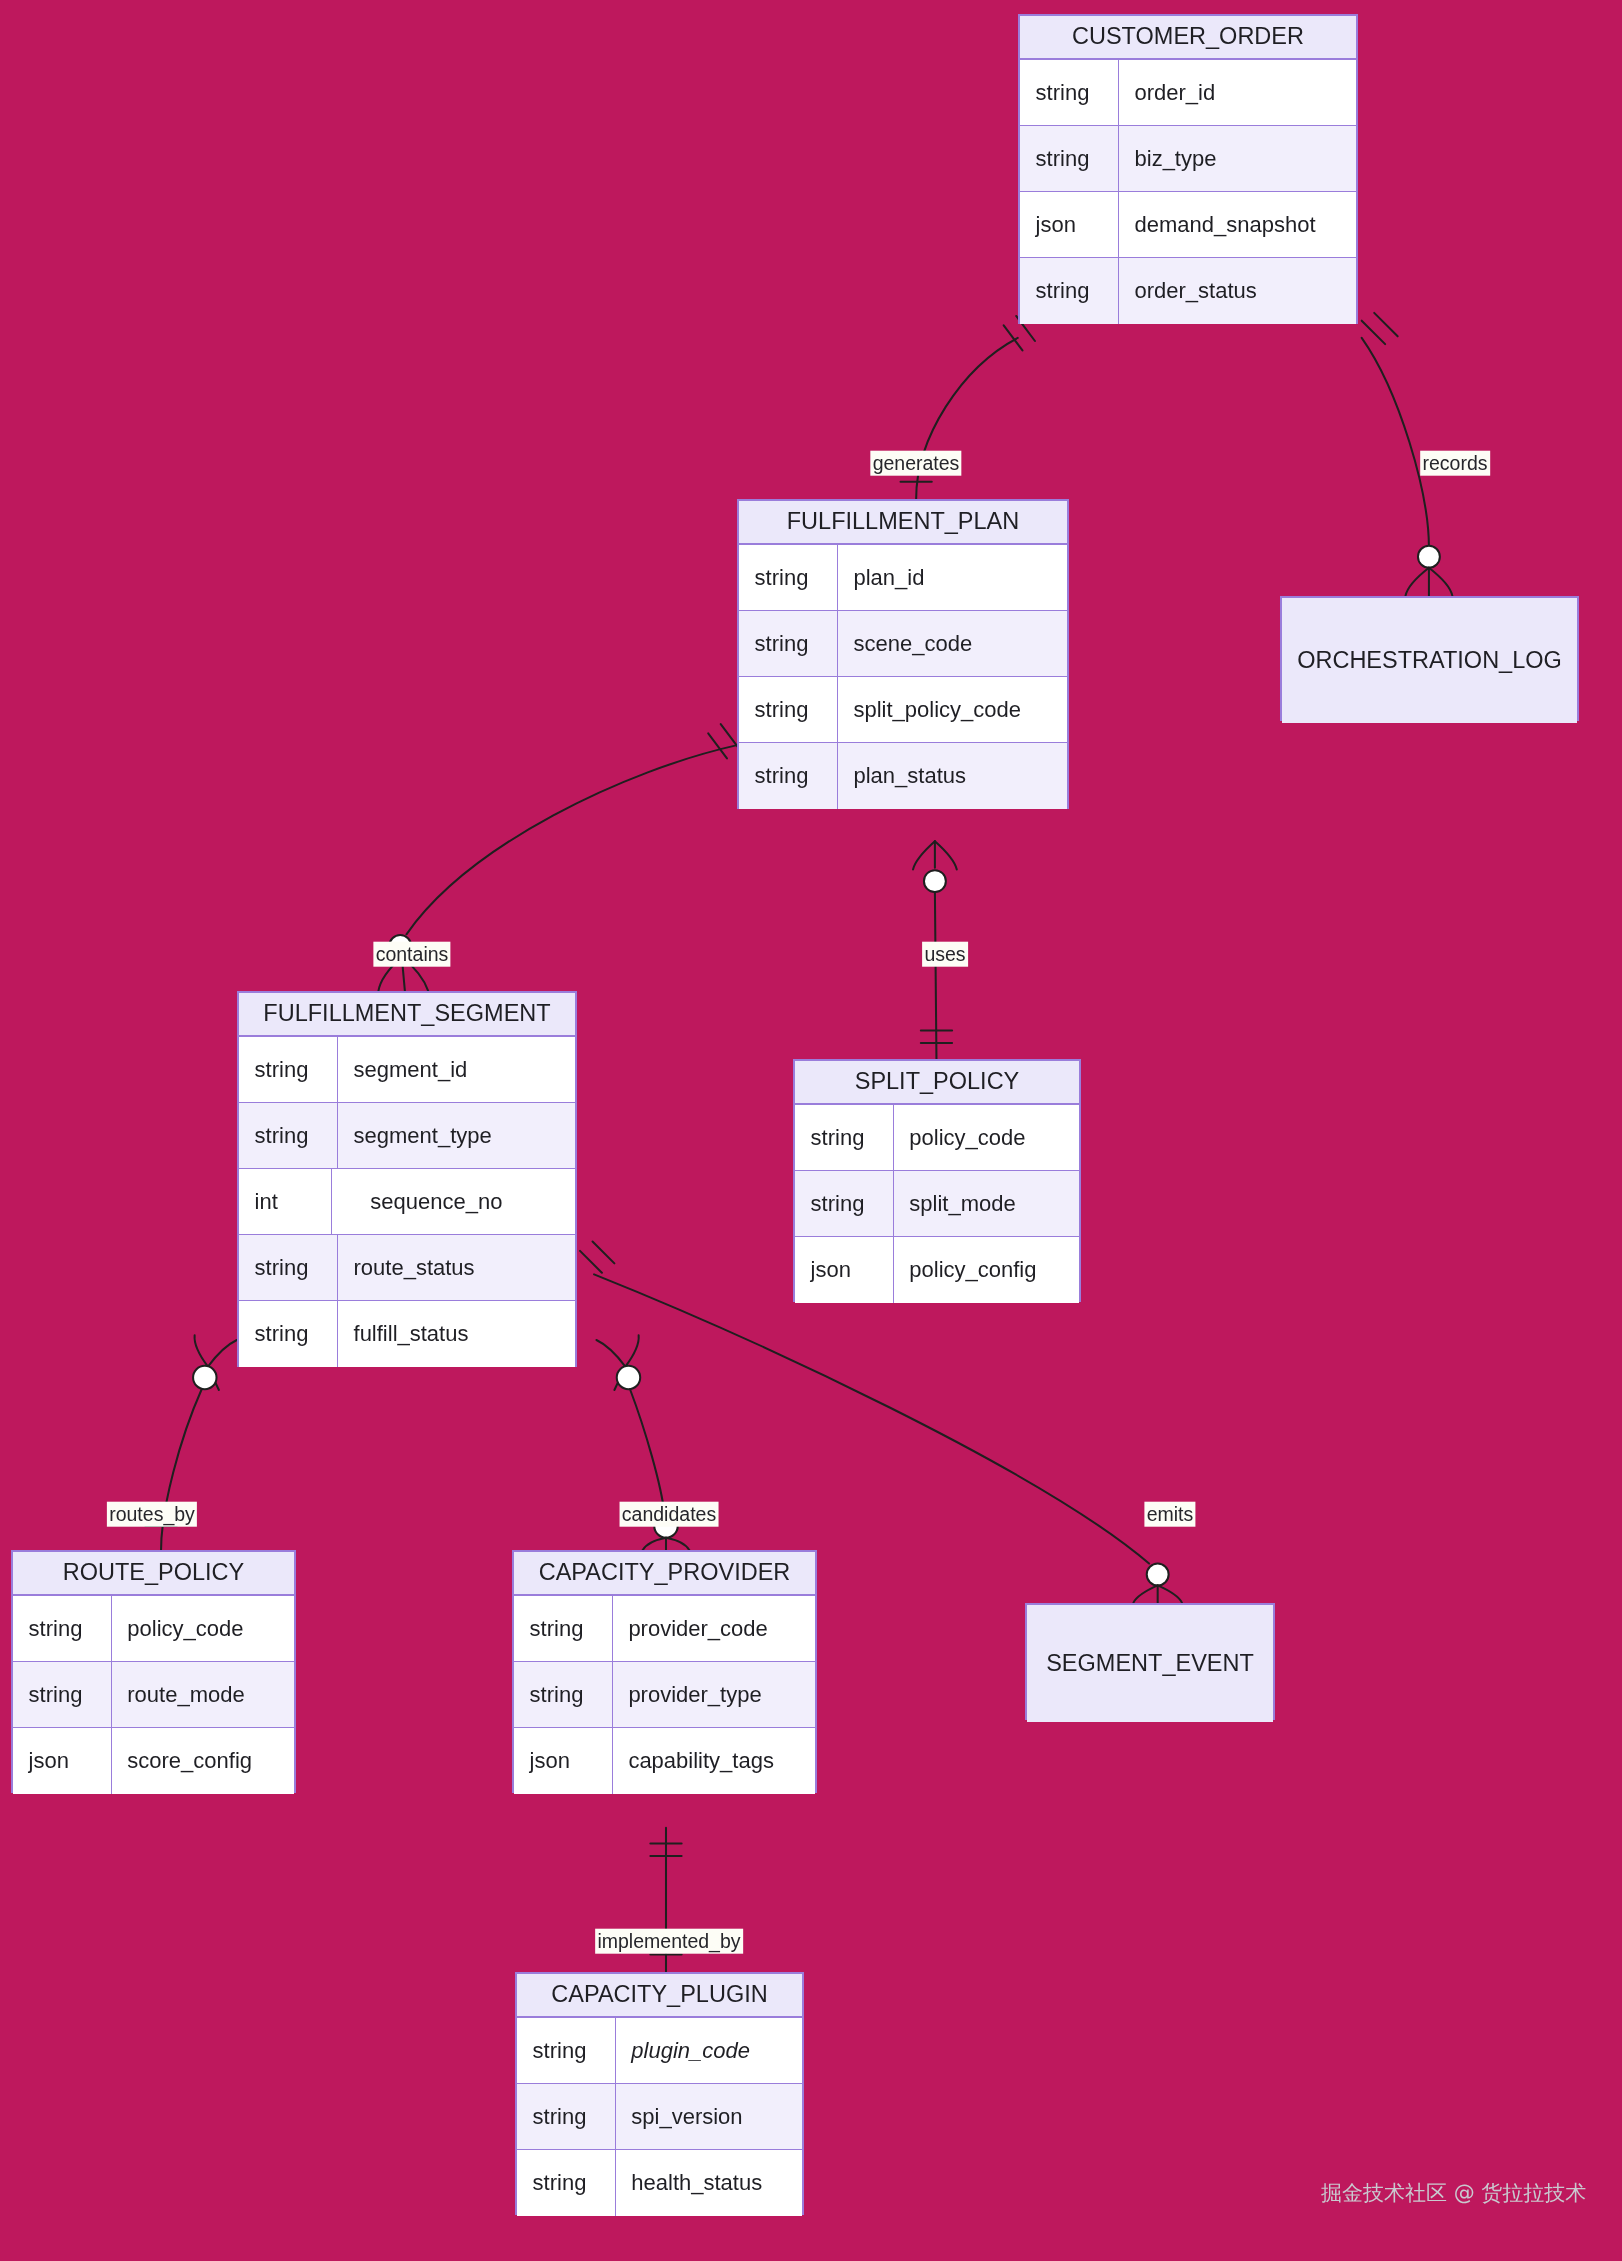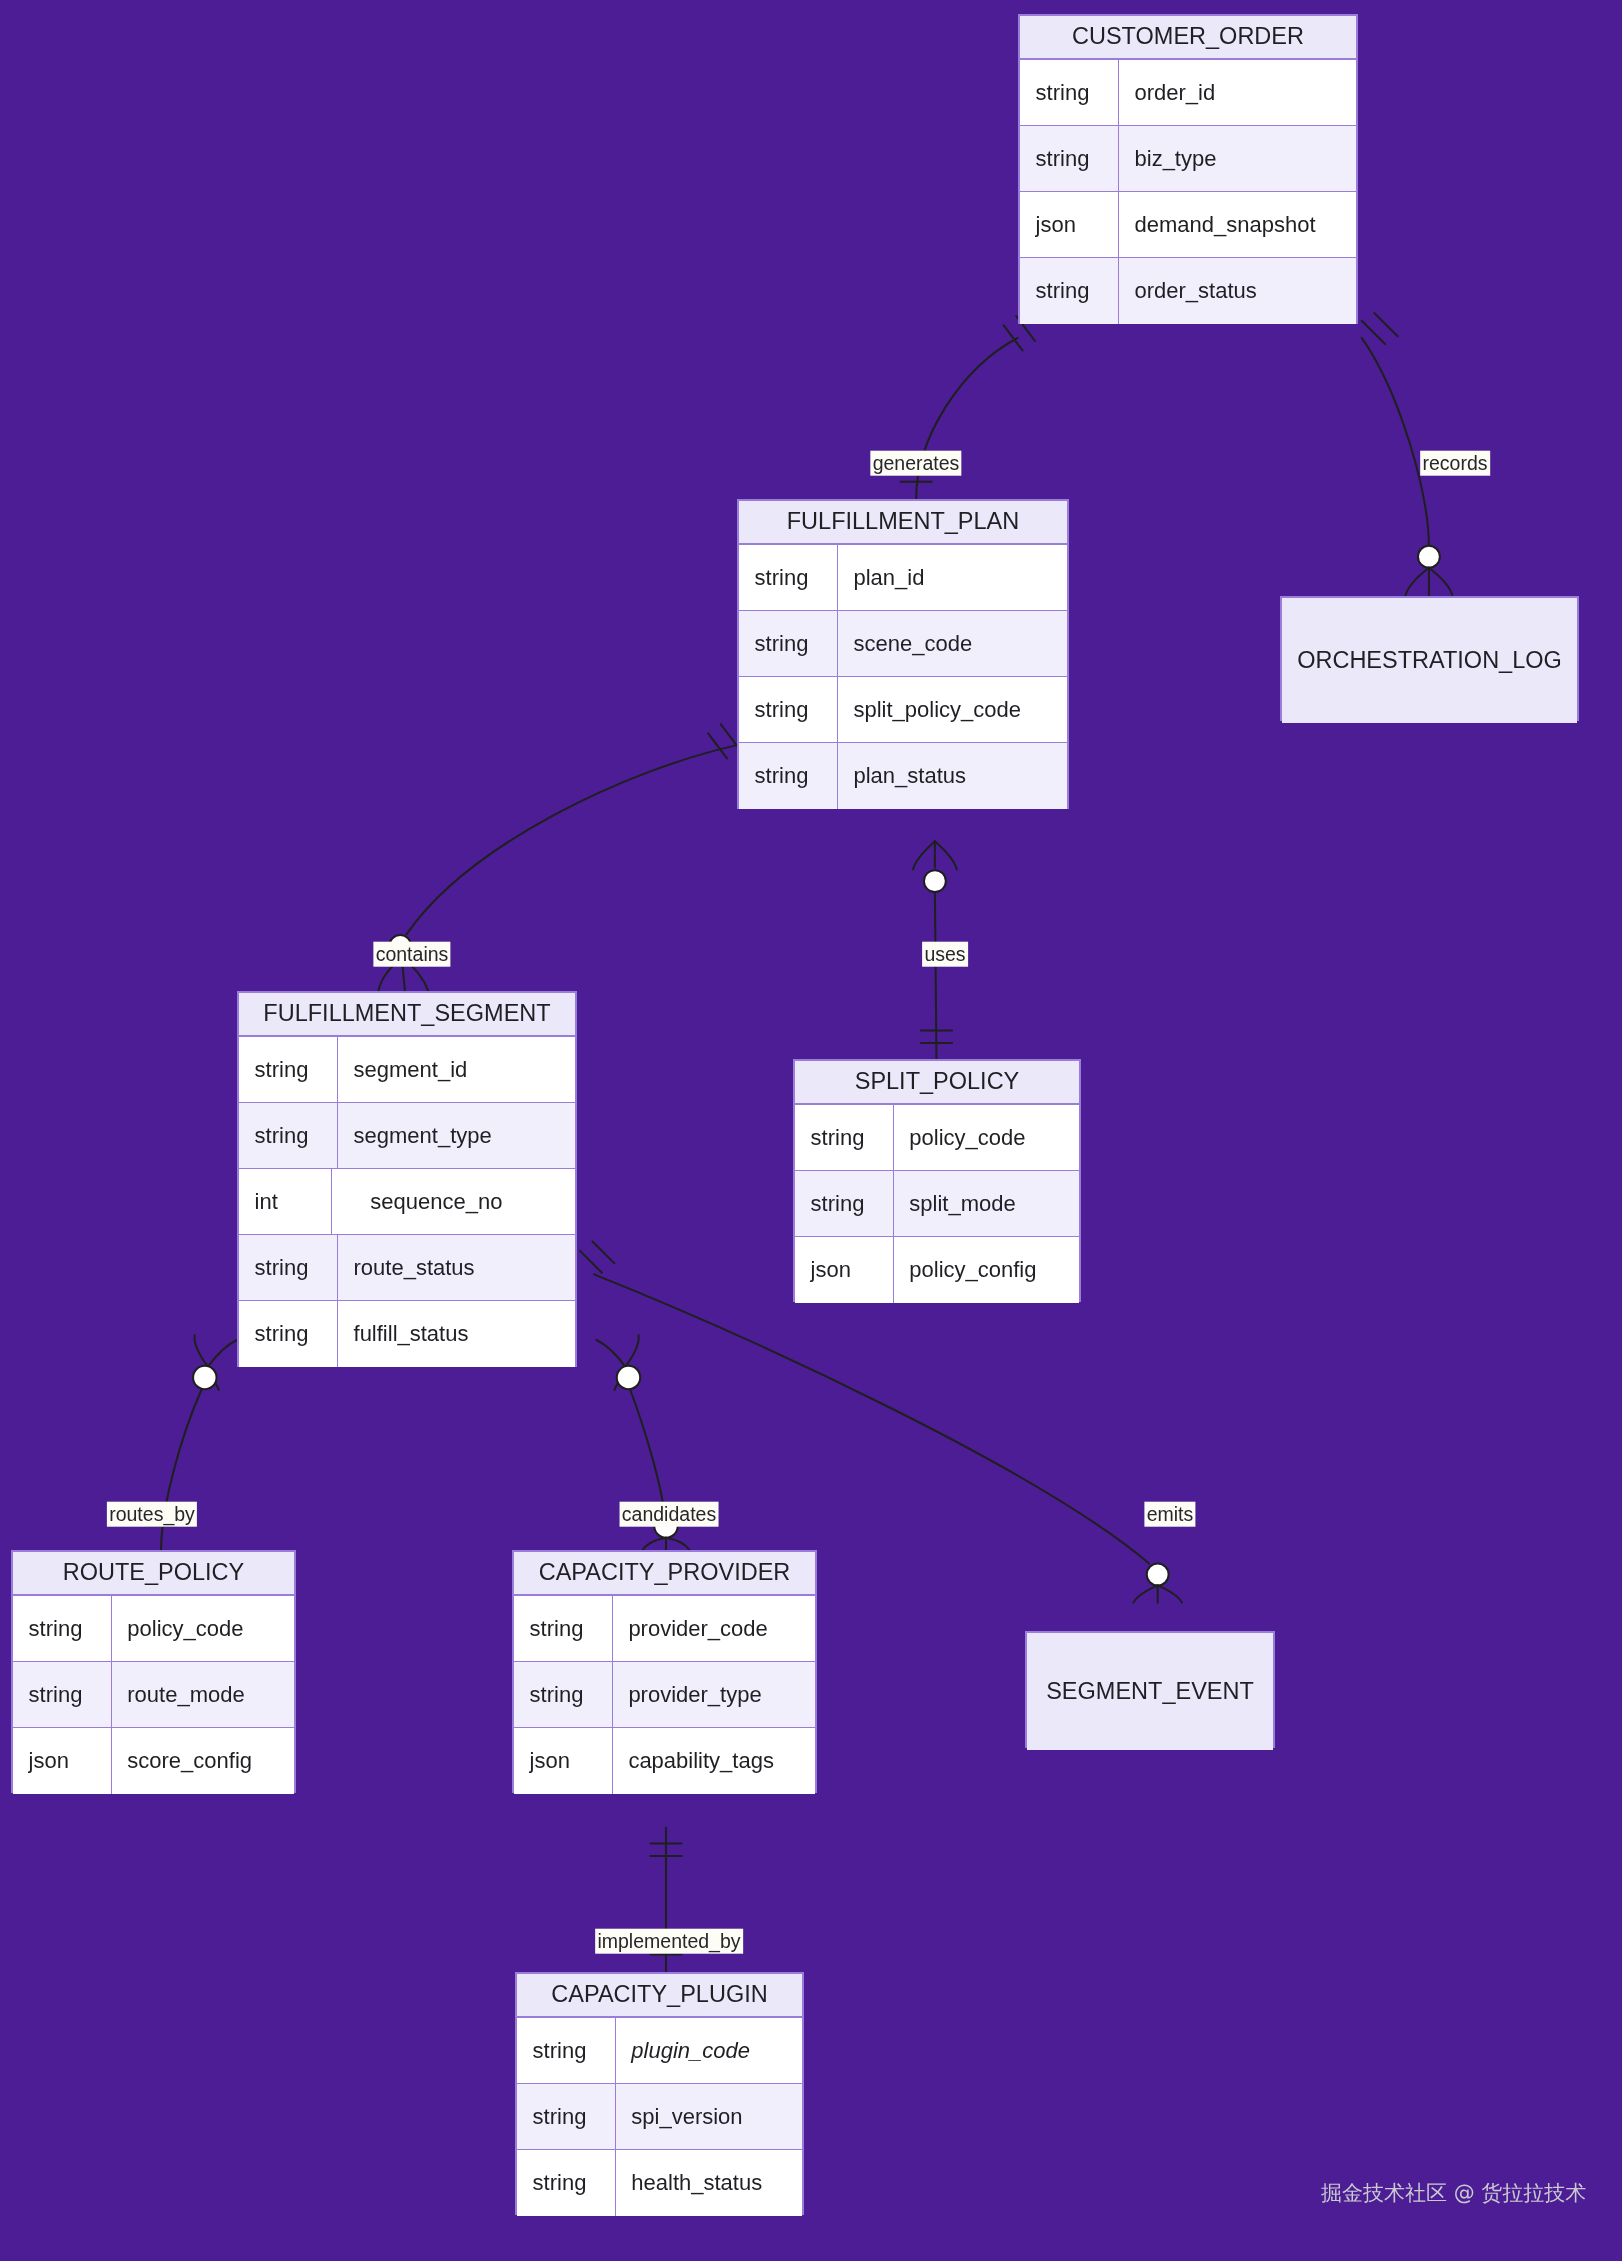--- a/index.html
+++ b/index.html
@@ -8,21 +8,21 @@
     padding: 0;
     background: #ffffff;
   }
   body {
     font-family: "Liberation Sans", "DejaVu Sans", sans-serif;
   }
   #canvas {
     position: relative;
     width: 1622px;
     height: 2261px;
-    background: #4c1d95;
+    background: #be185d;
     overflow: hidden;
   }
   #edge-layer {
     position: absolute;
     left: 0;
     top: 0;
     width: 1622px;
     height: 2261px;
     pointer-events: none;
   }
@@ -310,21 +310,21 @@
         </div>
         <div class="attr-row even" style="height: 66px;">
           <div class="attr-type" style="width: 100px;">string</div>
           <div class="attr-name" style="width: 205px;">provider_type</div>
         </div>
         <div class="attr-row odd" style="height: 66px;">
           <div class="attr-type" style="width: 100px;">json</div>
           <div class="attr-name" style="width: 205px;">capability_tags</div>
         </div>
       </div>
-      <div class="entity headeronly" style="left: 1025px; top: 1603px; width: 250px; height: 117px; margin-top: 28px;">
+      <div class="entity headeronly" style="left: 1025px; top: 1603px; width: 250px; height: 117px;">
         <div class="entity-title" style="height: 117px;">SEGMENT_EVENT</div>
       </div>
       <div class="entity" style="left: 515px; top: 1972px; width: 289px; height: 243px;">
         <div class="entity-title" style="height: 44px;">CAPACITY_PLUGIN</div>
         <div class="attr-row odd" style="height: 66px;">
           <div class="attr-type" style="width: 100px;">string</div>
           <div class="attr-name" style="width: 189px; font-style: italic;">plugin_code</div>
         </div>
         <div class="attr-row even" style="height: 66px;">
           <div class="attr-type" style="width: 100px;">string</div>

